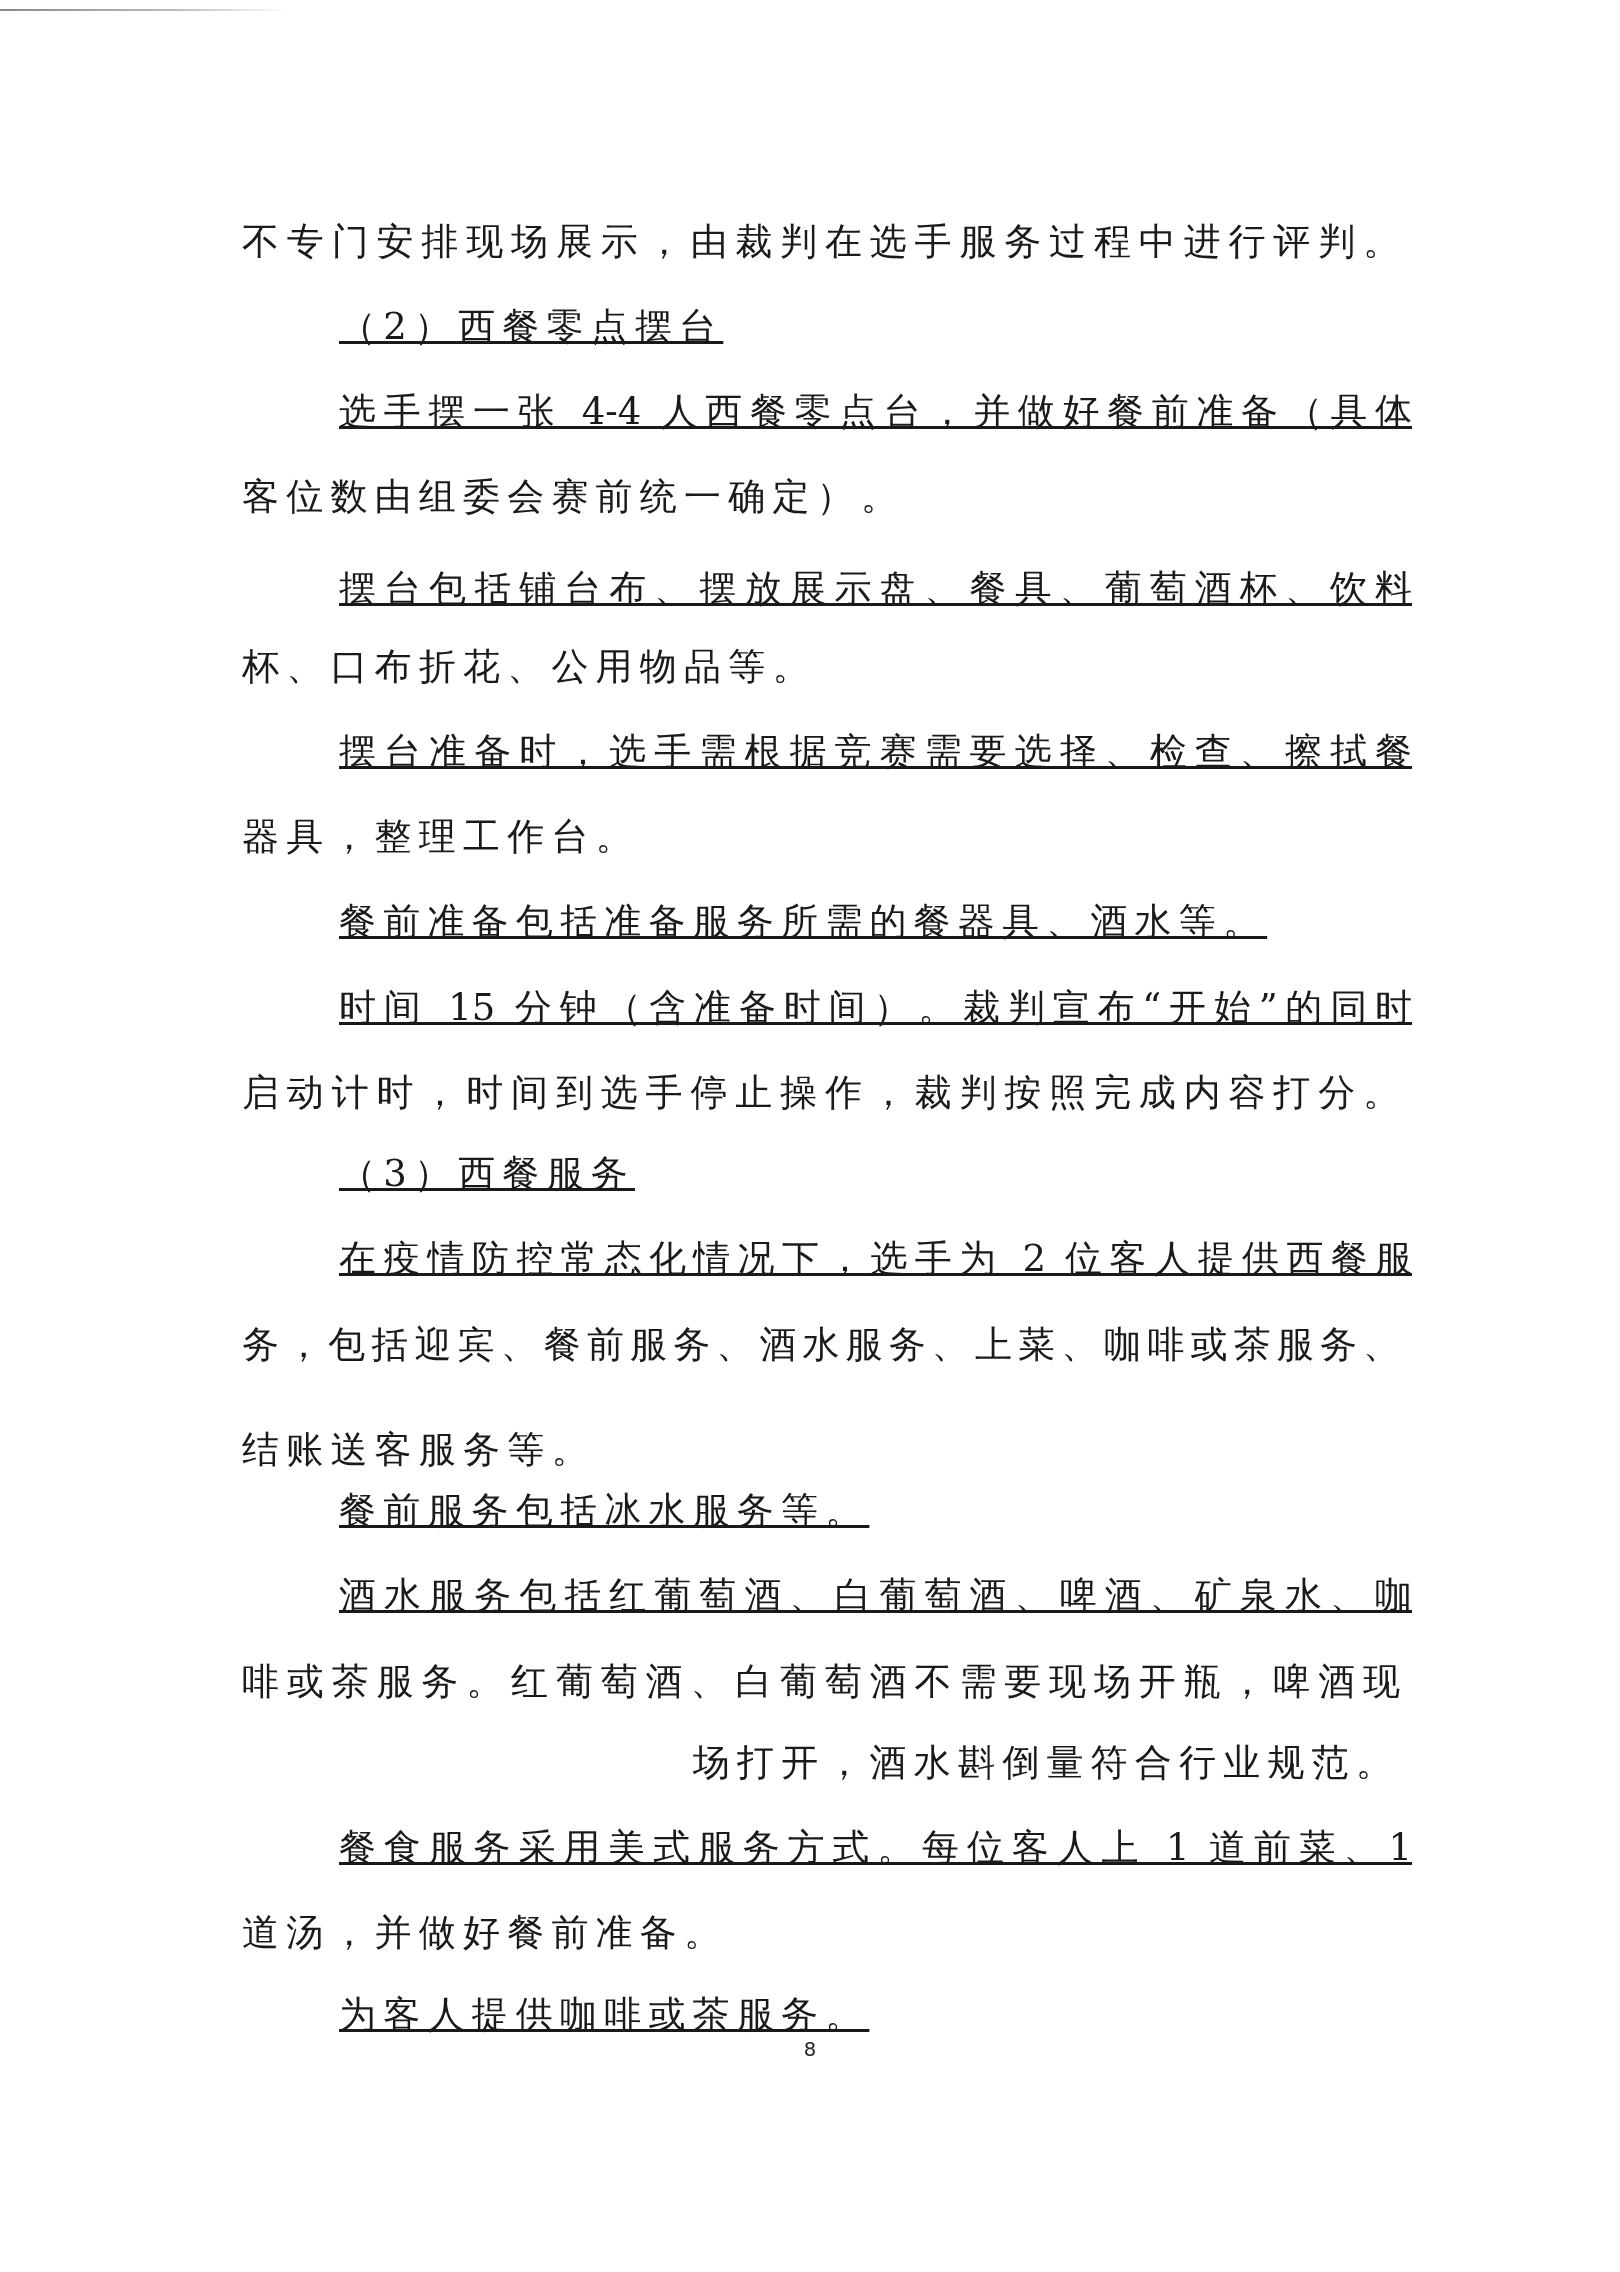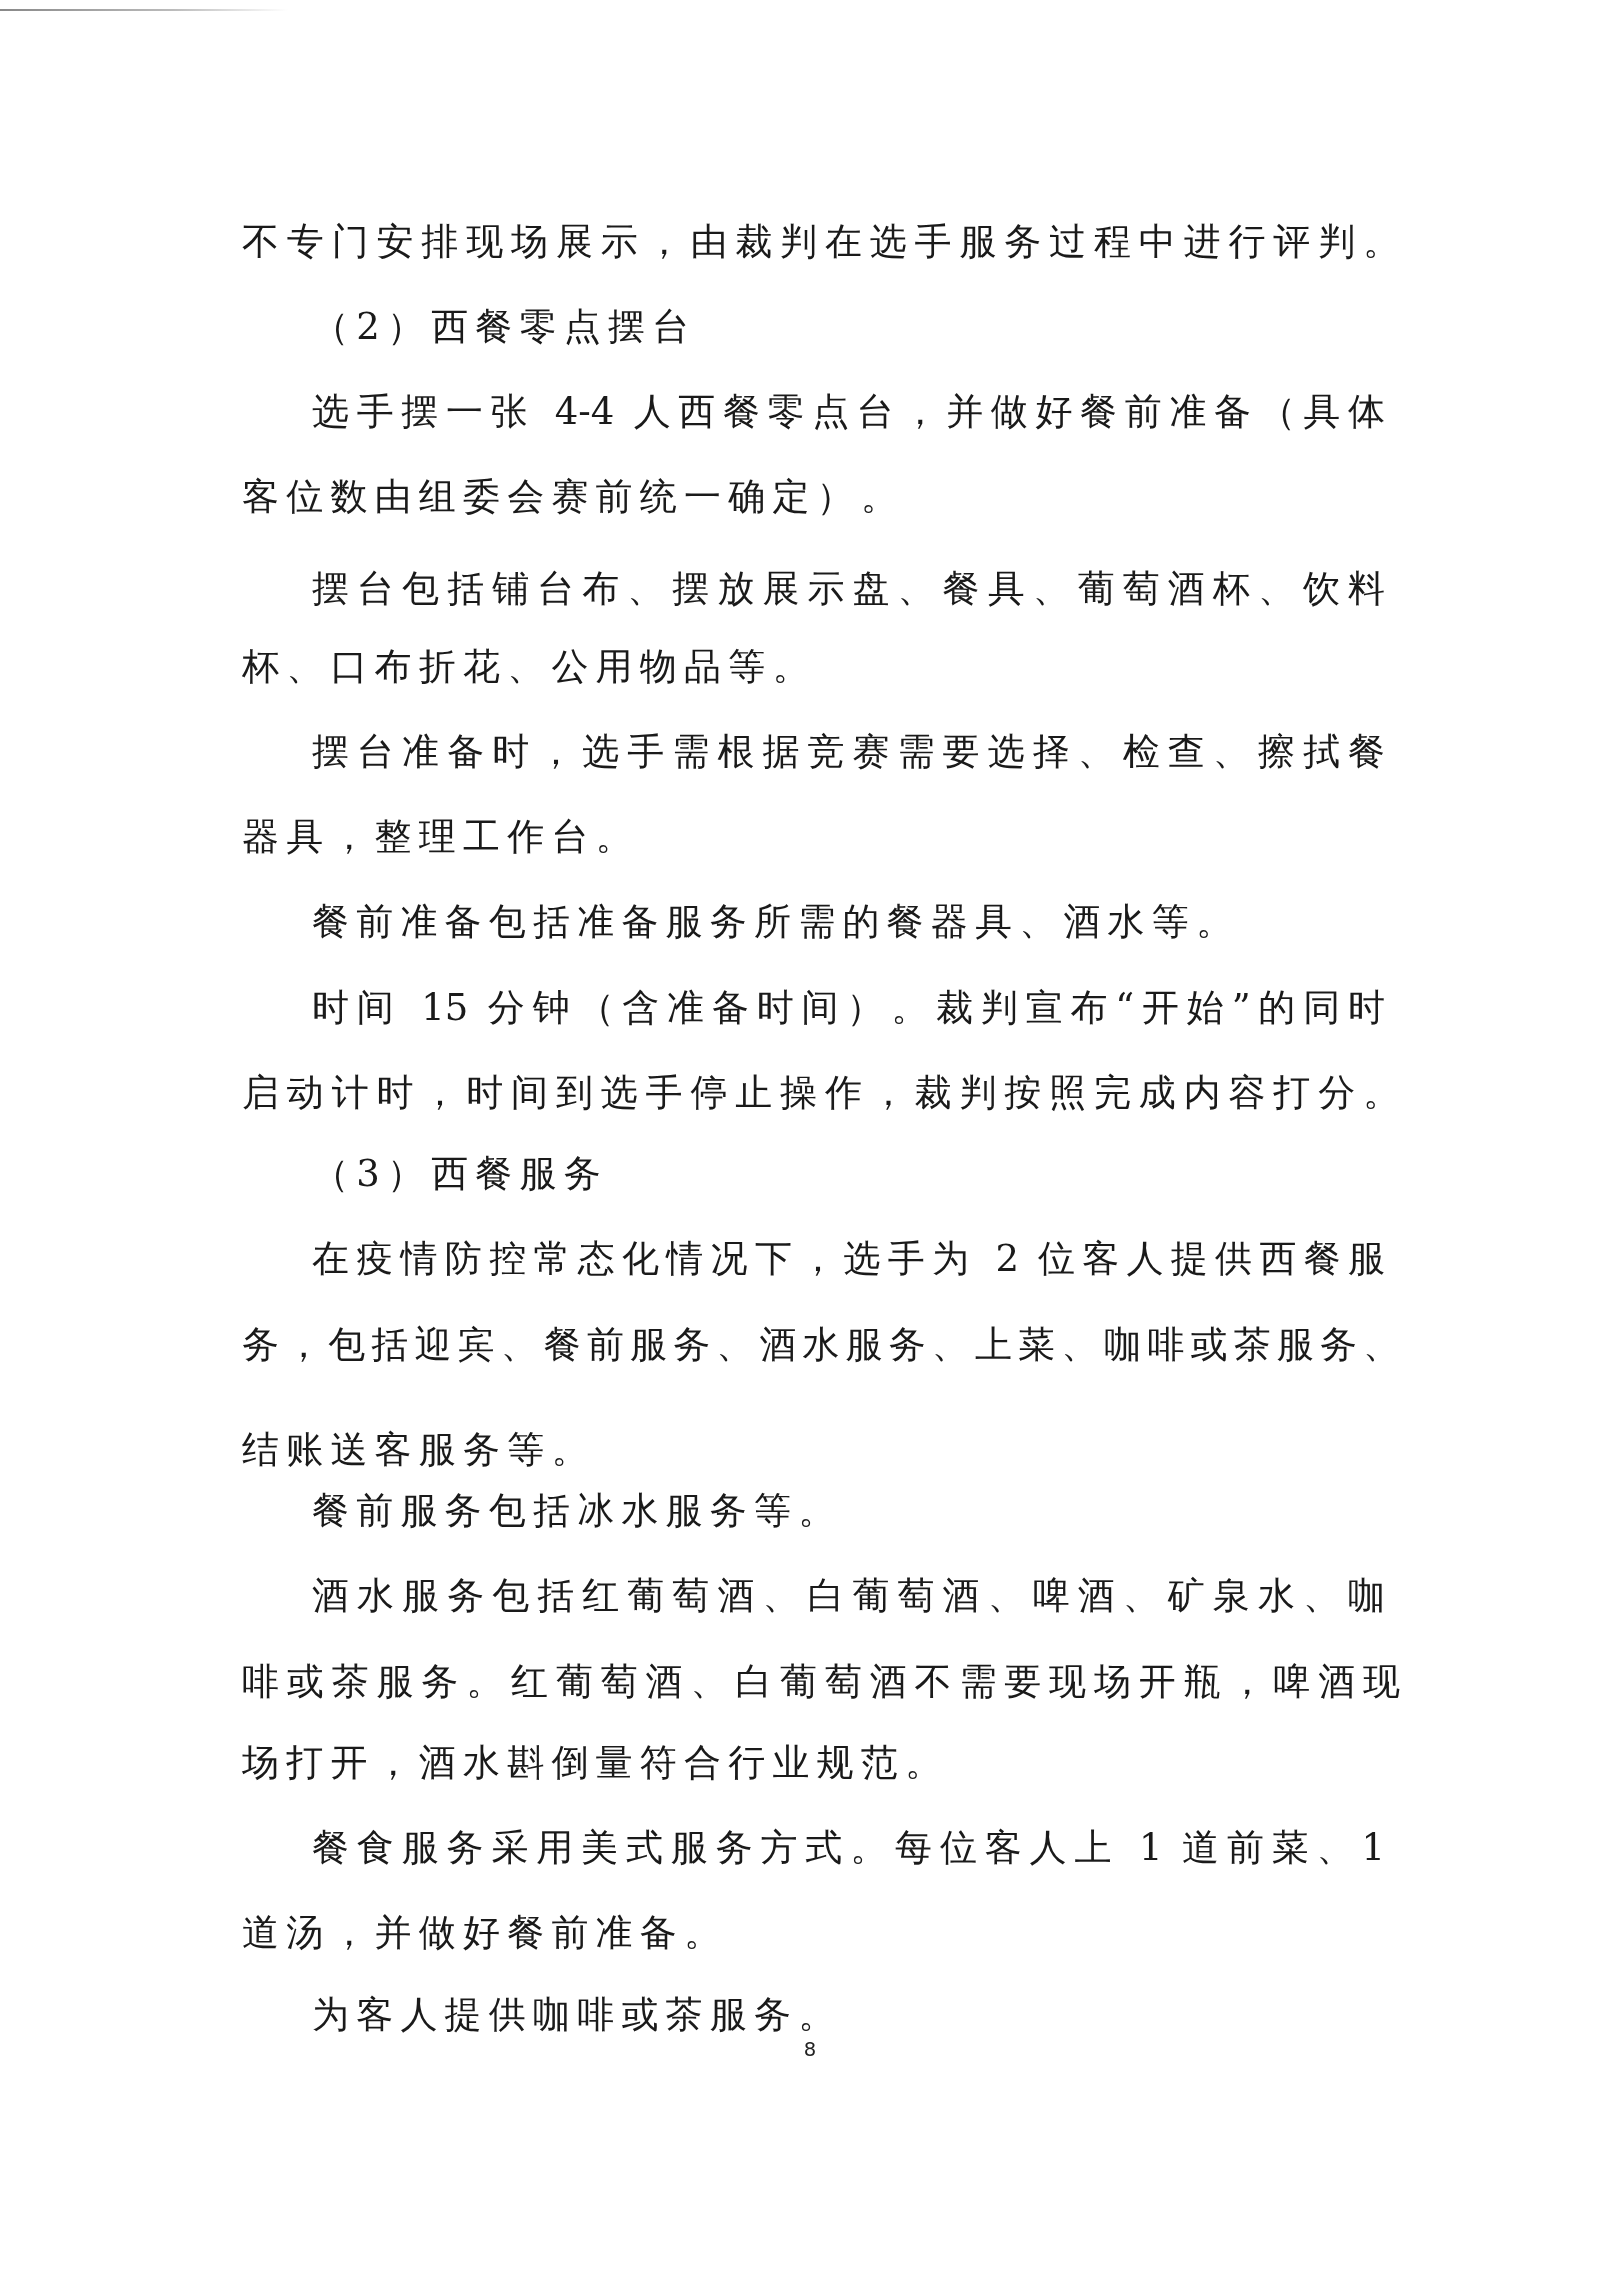--- a/index.html
+++ b/index.html
@@ -3,21 +3,21 @@
 <meta charset="utf-8">
 <style>
   html, body { margin: 0; padding: 0; background: #ffffff; }
   body { width: 1620px; height: 2273px; position: relative; overflow: hidden;
          font-family: "DejaVu Serif", "Liberation Serif", serif; color: #1a1a1a; }
   .scanline { position: absolute; left: 0; top: 9.2px; width: 288px; height: 2px;
               background: linear-gradient(to right, #888 0%, #bbb 60%, rgba(200,200,200,0) 100%); }
   .page { position: absolute; left: 242px; top: 0; width: 1158px; }
   .line { position: absolute; left: 0; width: 1158px; font-size: 37px; line-height: 52px;
           white-space: nowrap; letter-spacing: 7.2px; }
-  .line.indent { left: 70px; width: 1073px; }
+  .line.indent { left: 97px; width: 1073px; text-decoration: underline; }
   .line.justify { text-align: justify; text-align-last: justify; letter-spacing: 0; }
   .pagenum { position: absolute; left: 0; width: 1620px; text-align: center; top: 2038px;
              font-family: "DejaVu Sans", sans-serif; font-size: 19.6px; color: #222; }
 </style>
 </head>
 <body>
 
 <div class="scanline"></div>
 
 <div class="page" id="page-body">
@@ -32,20 +32,20 @@
     <div class="line indent" style="top: 896px;">餐前准备包括准备服务所需的餐器具、酒水等。</div>
     <div class="line indent justify" style="top: 982px;">时间 15 分钟（含准备时间）。裁判宣布“开始”的同时</div>
     <div class="line justify" style="top: 1067px;">启动计时，时间到选手停止操作，裁判按照完成内容打分。</div>
     <div class="line indent" style="top: 1148px;">（3）西餐服务</div>
     <div class="line indent justify" style="top: 1233px;">在疫情防控常态化情况下，选手为 2 位客人提供西餐服</div>
     <div class="line justify" style="top: 1319px;">务，包括迎宾、餐前服务、酒水服务、上菜、咖啡或茶服务、</div>
     <div class="line" style="top: 1400px; margin-top: 24px;">结账送客服务等。</div>
     <div class="line indent" style="top: 1485px;">餐前服务包括冰水服务等。</div>
     <div class="line indent justify" style="top: 1570px;">酒水服务包括红葡萄酒、白葡萄酒、啤酒、矿泉水、咖</div>
     <div class="line justify" style="top: 1656px;">啡或茶服务。红葡萄酒、白葡萄酒不需要现场开瓶，啤酒现</div>
-    <div class="line" style="top: 1737px;">场打开，酒水斟倒量符合行业规范。</div>
+    <div class="line" style="top: 1737px; text-align: right;">场打开，酒水斟倒量符合行业规范。</div>
     <div class="line indent justify" style="top: 1822px;">餐食服务采用美式服务方式。每位客人上 1 道前菜、1</div>
     <div class="line" style="top: 1907px;">道汤，并做好餐前准备。</div>
     <div class="line indent" style="top: 1989px;">为客人提供咖啡或茶服务。</div>
   </div>
 
 <div class="pagenum">8</div>
 
 
 </body></html>

